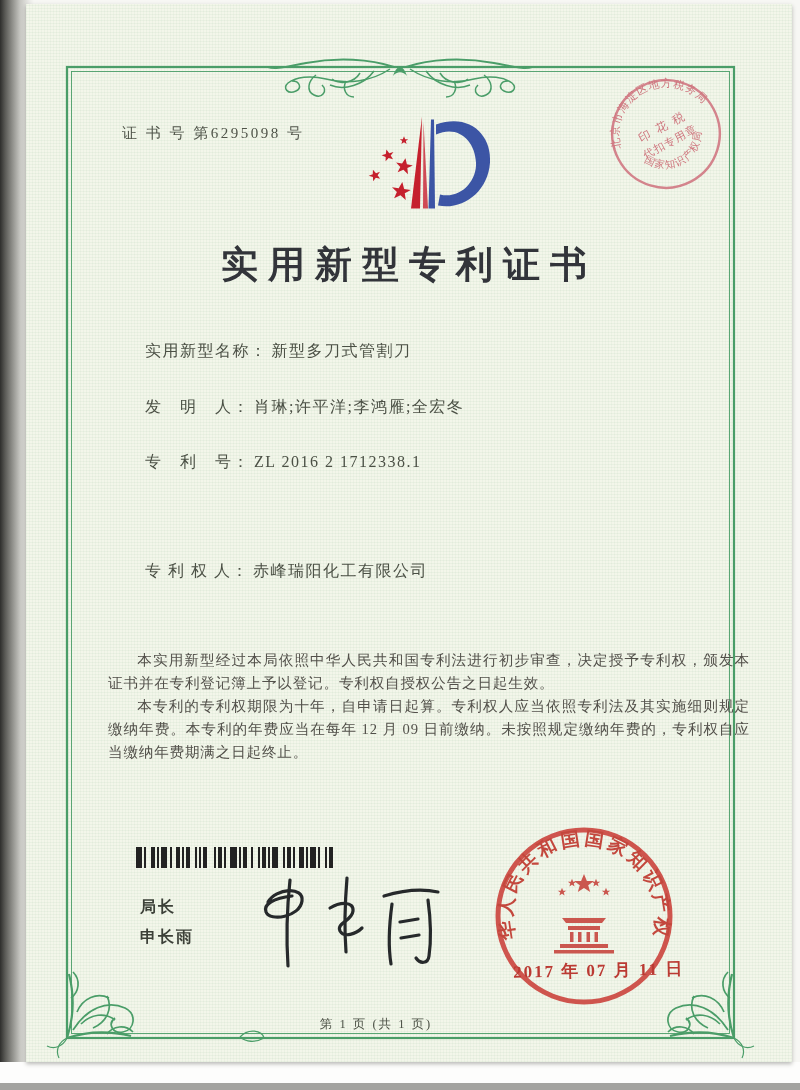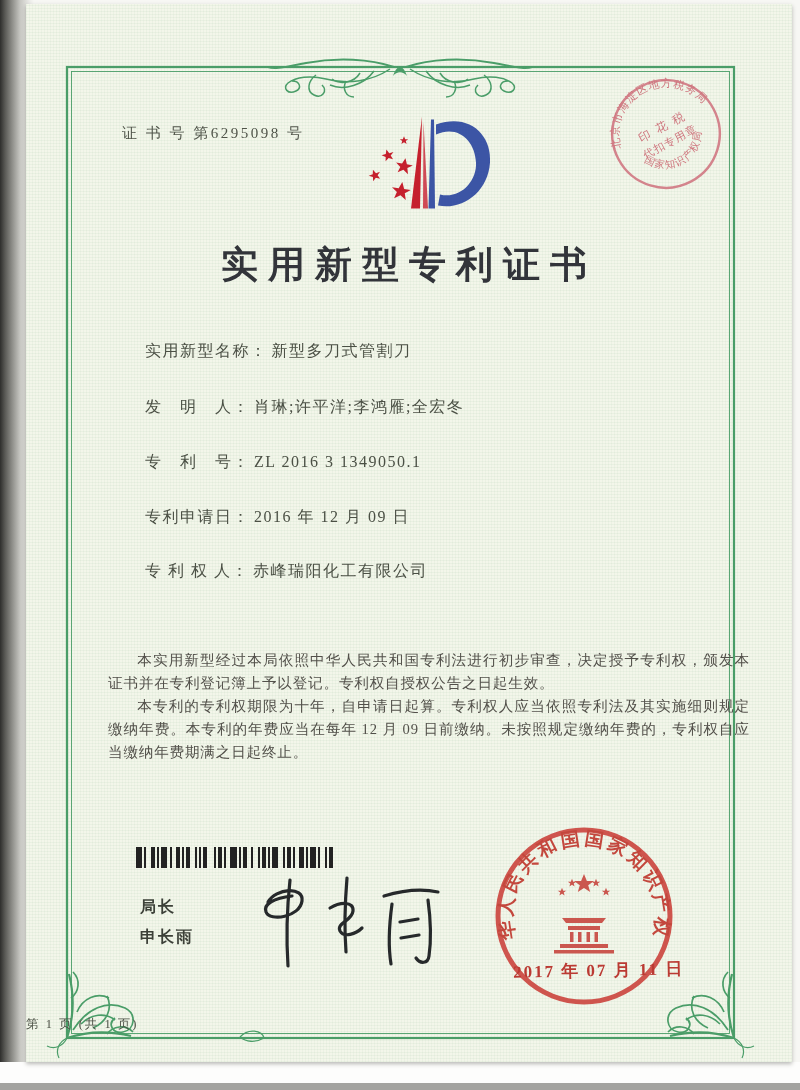--- a/index.html
+++ b/index.html
@@ -35,21 +35,21 @@
   .barcode i{display:block;height:21px;}
   .signer-title{position:absolute;left:114px;top:893px;font-family:"Liberation Sans","DejaVu Sans",sans-serif;
     font-weight:bold;font-size:16px;color:#3c4038;letter-spacing:2px;}
   .signer-name{position:absolute;left:114px;top:923px;font-family:"Liberation Sans","DejaVu Sans",sans-serif;
     font-weight:bold;font-size:16px;color:#3c4038;letter-spacing:2px;}
   .signature{position:absolute;left:226px;top:870px;}
   .seal{position:absolute;left:468px;top:822px;opacity:.92;}
   .seal-date{position:absolute;left:487px;top:955px;font-size:17px;font-weight:bold;color:#bb3a33;
     letter-spacing:2px;transform:rotate(-1.2deg);}
   .tax-stamp{position:absolute;left:604px;top:72px;transform:rotate(-28deg);opacity:.85;}
-  .footer-page{position:absolute;left:0;right:66px;top:1012px;
+  .footer-page{position:absolute;left:0;right:66px;top:1012px;text-align:center;
     font-size:12.5px;color:#4b5045;letter-spacing:2px;}
 </style>
 </head>
 <body>
 
 <div class="photo-left-binding"></div>
 <div class="photo-bottom-strip"></div>
 <div class="photo-bottom-line"></div>
 
 <div class="paper">
@@ -112,24 +112,21 @@
 
   <div class="cert-title">实用新型专利证书</div>
 
   <div class="field" style="top:337px">
     <span class="flabel">实用新型名称：</span><span class="fvalue">新型多刀式管割刀</span>
   </div>
   <div class="field" style="top:393px">
     <span class="flabel">发　明　人：</span><span class="fvalue">肖琳;许平洋;李鸿雁;全宏冬</span>
   </div>
   <div class="field" style="top:448px">
-    <span class="flabel">专　利　号：</span><span class="fvalue">ZL 2016 3 1349050.1</span>
-  </div>
-  <div class="field" style="top:503px">
-    <span class="flabel">专利申请日：</span><span class="fvalue">2016 年 12 月 09 日</span>
+    <span class="flabel">专　利　号：</span><span class="fvalue">ZL 2016 2 1712338.1</span>
   </div>
   <div class="field" style="top:557px">
     <span class="flabel">专 利 权 人：</span><span class="fvalue">赤峰瑞阳化工有限公司</span>
   </div>
 
   <div class="paras">
     <p>本实用新型经过本局依照中华人民共和国专利法进行初步审查，决定授予专利权，颁发本证书并在专利登记簿上予以登记。专利权自授权公告之日起生效。</p>
     <p>本专利的专利权期限为十年，自申请日起算。专利权人应当依照专利法及其实施细则规定缴纳年费。本专利的年费应当在每年 12 月 09 日前缴纳。未按照规定缴纳年费的，专利权自应当缴纳年费期满之日起终止。</p>
   </div>
 

